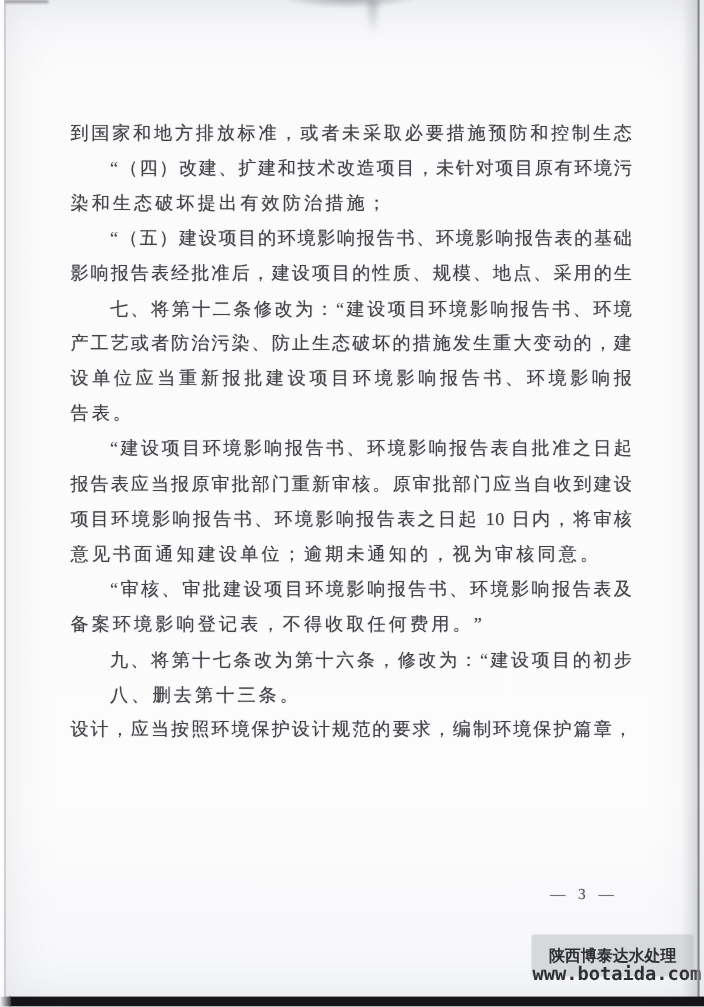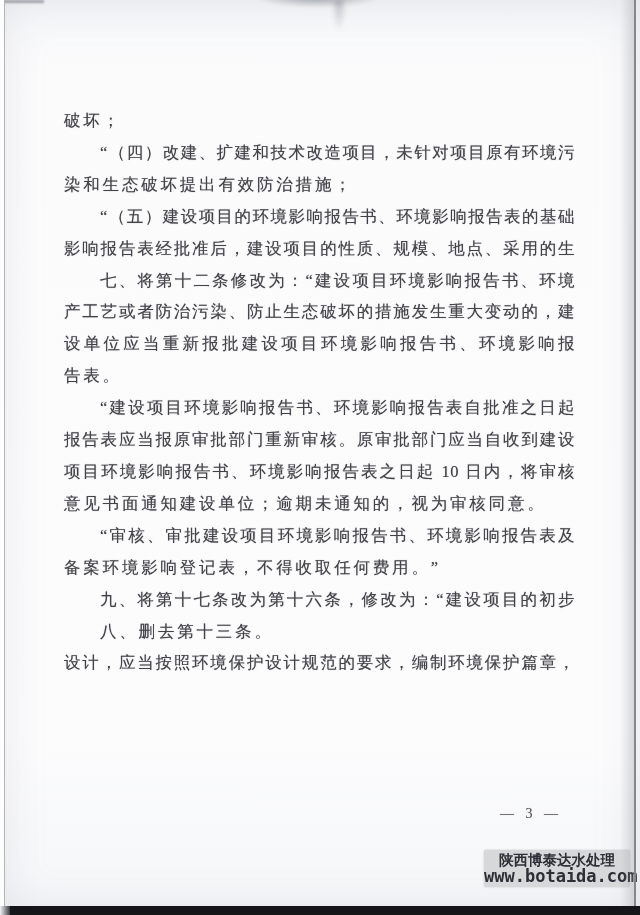--- a/index.html
+++ b/index.html
@@ -104,21 +104,21 @@
     left: 484px;
     top: 850px;
     width: 146px;
     height: 37px;
     background: #d7d8da;
     border-radius: 2px;
     text-align: center;
     box-shadow: 0 0 2px rgba(120,122,128,0.4);
   }
   .wm1 {
-    margin-top: 2px;
+    margin-top: 12px;
     font-family: "Liberation Sans", "DejaVu Sans", sans-serif;
     font-size: 14.5px;
     line-height: 16px;
     font-weight: 600;
     color: #2e2e36;
   }
   .wm2 {
     font-family: "DejaVu Sans Mono", "Liberation Mono", monospace;
     font-size: 17px;
     line-height: 16px;
@@ -129,21 +129,21 @@
 </head>
 <body>
 
 <div class="scan">
 
   <div class="smudge-top"></div>
   <div class="smudge-wisp"></div>
   <div class="smudge-corner"></div>
 
   <div class="text-block">
-    <div class="line end">破坏；</div>
+    <div class="line full">到国家和地方排放标准，或者未采取必要措施预防和控制生态</div>
     <div class="line full indent">“（四）改建、扩建和技术改造项目，未针对项目原有环境污</div>
     <div class="line end">染和生态破坏提出有效防治措施；</div>
     <div class="line full indent">“（五）建设项目的环境影响报告书、环境影响报告表的基础</div>
     <div class="line full">影响报告表经批准后，建设项目的性质、规模、地点、采用的生</div>
     <div class="line full indent">七、将第十二条修改为：“建设项目环境影响报告书、环境</div>
     <div class="line full">产工艺或者防治污染、防止生态破坏的措施发生重大变动的，建</div>
     <div class="line full">设单位应当重新报批建设项目环境影响报告书、环境影响报</div>
     <div class="line end">告表。</div>
     <div class="line full indent">“建设项目环境影响报告书、环境影响报告表自批准之日起</div>
     <div class="line full">报告表应当报原审批部门重新审核。原审批部门应当自收到建设</div>

